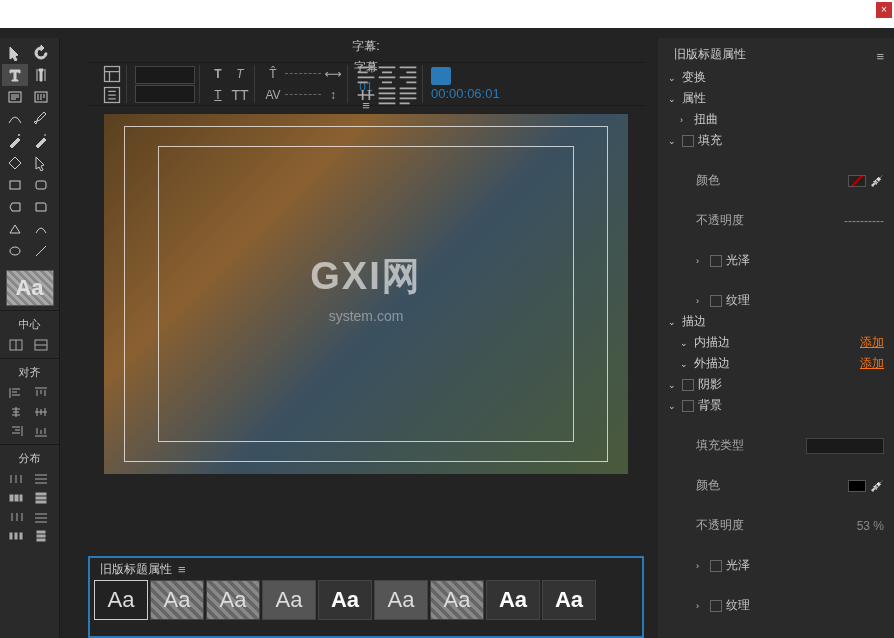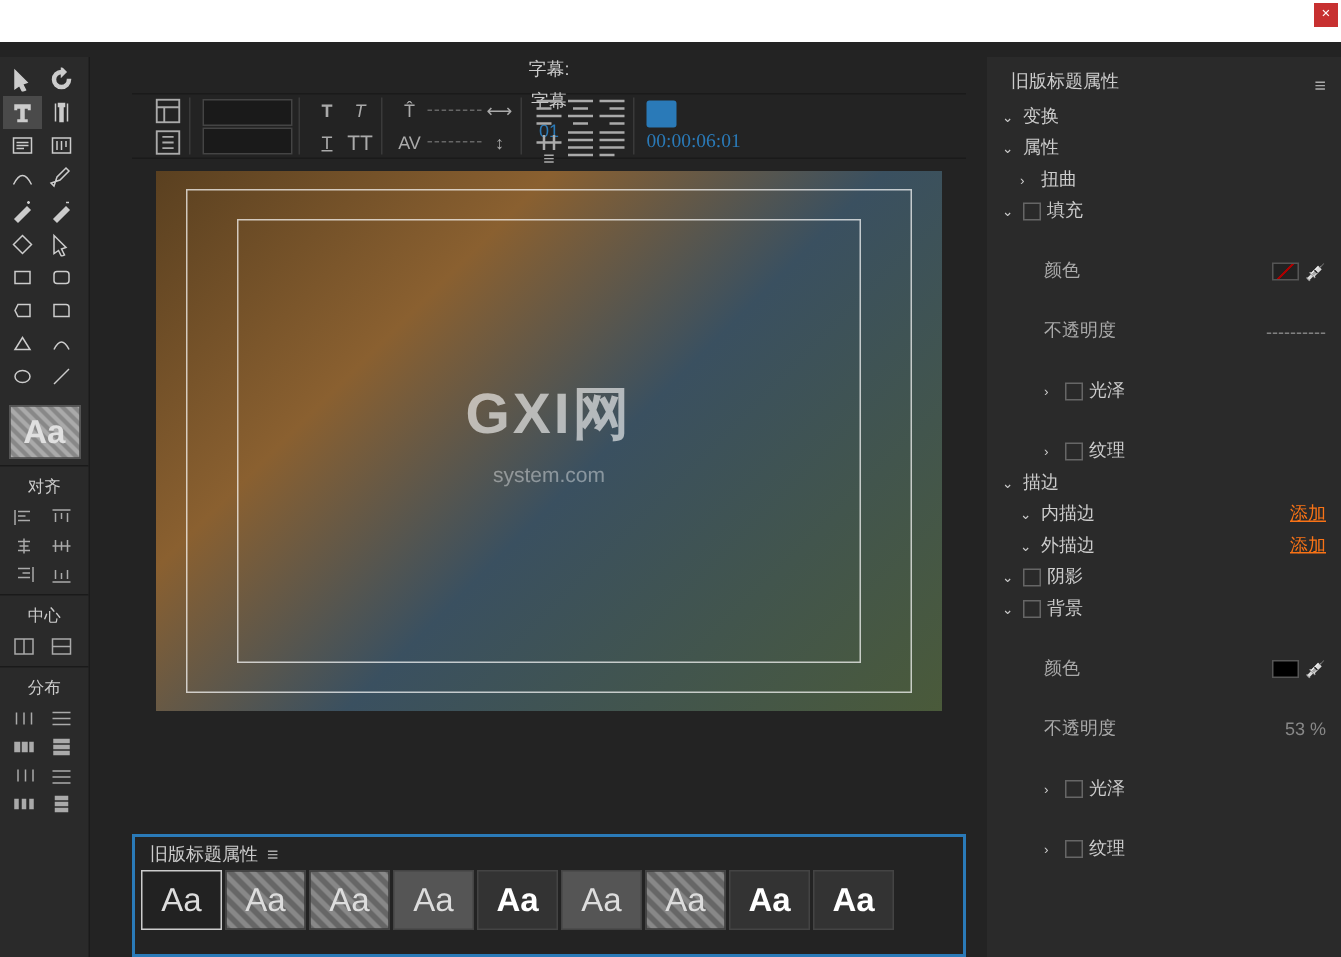--- a/index.html
+++ b/index.html
@@ -24,21 +24,21 @@
     .center-panel { position: absolute; left: 88px; top: 38px; width: 556px; height: 600px; }
     .title-header { height: 24px; display: flex; align-items: center; padding: 0 10px; color: #ccc; gap: 4px; flex-direction: column; }
     .title-num { color: #2a7ab8; }
     
     .toolbar-row { height: 44px; background: #232323; padding: 4px 10px; display: flex; align-items: center; gap: 4px; border-top: 1px solid #1a1a1a; border-bottom: 1px solid #1a1a1a; }
     .tb-group { display: flex; align-items: center; gap: 2px; padding: 0 4px; border-right: 1px solid #3a3a3a; height: 38px; }
     .tb-icon { width: 20px; height: 20px; display: flex; align-items: center; justify-content: center; cursor: pointer; color: #aaa; }
     .tb-stack { display: flex; flex-direction: column; gap: 1px; }
     .dropdown { width: 60px; height: 18px; background: #1a1a1a; border: 1px solid #444; }
     .dashline { width: 36px; border-bottom: 1px dashed #666; height: 1px; }
-    .timecode { color: #2a7ab8; font-family: Liberation Serif, serif; font-size: 13px; }
+    .timecode { color: #2a7ab8; font-family: Liberation Sans, sans-serif; font-size: 13px; }
     .rocker { width: 20px; height: 18px; background: #2a7ab8; border-radius: 2px; }
     
     .canvas-area { height: 440px; background: #232323; padding: 8px; display: flex; align-items: flex-start; justify-content: center; }
     .artboard { width: 524px; height: 360px; background: #000; position: relative; padding-left: 22px; }
     .img-bg { position: absolute; inset: 0; background: linear-gradient(135deg, #5a4020 0%, #8a6030 30%, #3a5060 55%, #4a5a3a 100%); }
     .safe-outer { position: absolute; left: 20px; right: 20px; top: 12px; bottom: 12px; border: 1px solid rgba(255,255,255,0.7); }
     .safe-inner { position: absolute; left: 54px; right: 54px; top: 32px; bottom: 32px; border: 1px solid rgba(255,255,255,0.7); }
     .watermark { position: absolute; top: 45%; left: 50%; transform: translate(-50%,-50%); font-size: 38px; color: rgba(255,255,255,0.6); font-weight: bold; letter-spacing: 2px; }
     .watermark2 { position: absolute; top: 54%; left: 50%; transform: translate(-50%,0); font-size: 14px; color: rgba(255,255,255,0.4); }
     
@@ -178,20 +178,38 @@
       </div>
     <div class="tool">
         <svg viewBox="0 0 16 16">
           <path d="M3 13L13 3" stroke="#ccc"></path>
         </svg>
       </div>
   </div>
   <div class="aa-swatch">Aa</div>
 
   <div class="panel-section">
+    <div class="panel-section-title">中心</div>
+    <div class="mini-grid">
+      <div class="mini-btn">
+          <svg viewBox="0 0 14 12">
+            <rect x="1" y="1" width="12" height="10" fill="none" stroke="#aaa"></rect>
+            <path d="M7 1v10" stroke="#aaa"></path>
+          </svg>
+        </div>
+      <div class="mini-btn">
+          <svg viewBox="0 0 14 12">
+            <rect x="1" y="1" width="12" height="10" fill="none" stroke="#aaa"></rect>
+            <path d="M1 6h12" stroke="#aaa"></path>
+          </svg>
+        </div>
+    </div>
+  </div>
+
+  <div class="panel-section">
     <div class="panel-section-title">对齐</div>
     <div class="mini-grid">
       <div class="mini-btn">
           <svg viewBox="0 0 14 12">
             <path d="M1 1v10M3 2h8M3 5h5M3 8h8" stroke="#aaa" fill="none"></path>
           </svg>
         </div>
       <div class="mini-btn">
           <svg viewBox="0 0 14 12">
             <path d="M1 1h12M3 3v6M7 3v4M11 3v6" stroke="#aaa" fill="none"></path>
@@ -208,38 +226,20 @@
           </svg>
         </div>
       <div class="mini-btn">
           <svg viewBox="0 0 14 12">
             <path d="M13 1v10M3 2h8M6 5h5M3 8h8" stroke="#aaa" fill="none"></path>
           </svg>
         </div>
       <div class="mini-btn">
           <svg viewBox="0 0 14 12">
             <path d="M1 11h12M3 3v6M7 5v4M11 3v6" stroke="#aaa" fill="none"></path>
-          </svg>
-        </div>
-    </div>
-  </div>
-
-  <div class="panel-section">
-    <div class="panel-section-title">中心</div>
-    <div class="mini-grid">
-      <div class="mini-btn">
-          <svg viewBox="0 0 14 12">
-            <rect x="1" y="1" width="12" height="10" fill="none" stroke="#aaa"></rect>
-            <path d="M7 1v10" stroke="#aaa"></path>
-          </svg>
-        </div>
-      <div class="mini-btn">
-          <svg viewBox="0 0 14 12">
-            <rect x="1" y="1" width="12" height="10" fill="none" stroke="#aaa"></rect>
-            <path d="M1 6h12" stroke="#aaa"></path>
           </svg>
         </div>
     </div>
   </div>
 
   <div class="panel-section">
     <div class="panel-section-title">分布</div>
     <div class="mini-grid">
       <div class="mini-btn">
           <svg viewBox="0 0 14 12">
@@ -492,20 +492,25 @@
       <span class="chk"></span>
       <span>阴影</span>
     </div>
 
   <div class="rp-row">
       <span class="chev">⌄</span>
       <span class="chk"></span>
       <span>背景</span>
     </div>
   <div class="rp-row rp-indent2">
+      <span class="rp-label">填充类型</span>
+      <span style="flex:1"></span>
+      <span class="type-dd"></span>
+    </div>
+  <div class="rp-row rp-indent2">
       <span class="rp-label">颜色</span>
       <span style="flex:1"></span>
       <span class="color-sw"></span>
       <span class="eyedrop"></span>
     </div>
   <div class="rp-row rp-indent2">
       <span class="rp-label">不透明度</span>
       <span style="flex:1"></span>
       <span class="rp-val">53 %</span>
     </div>

